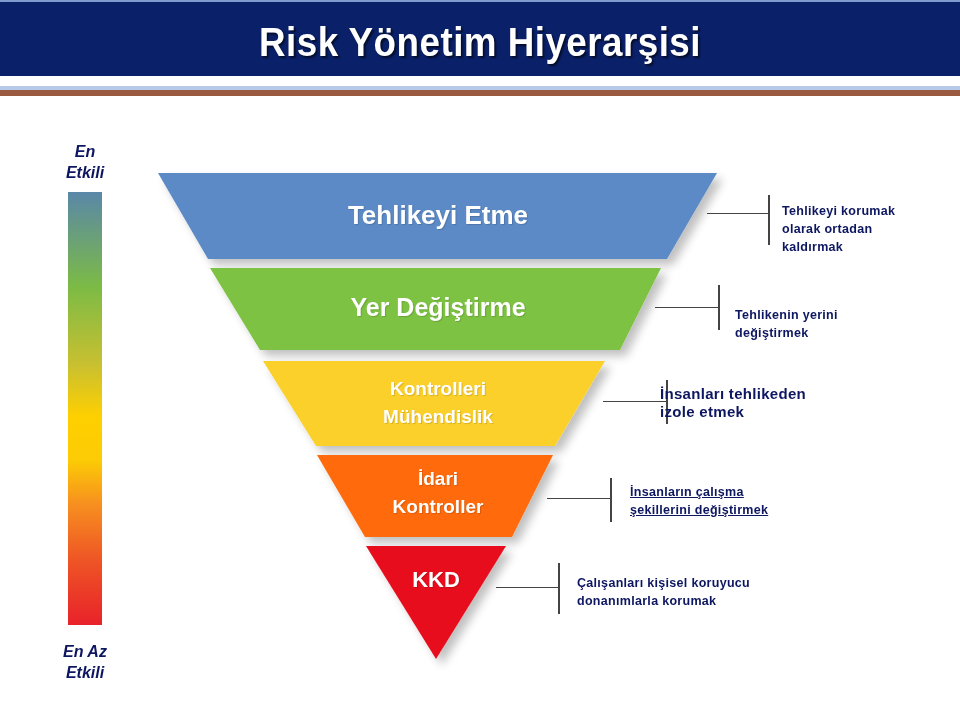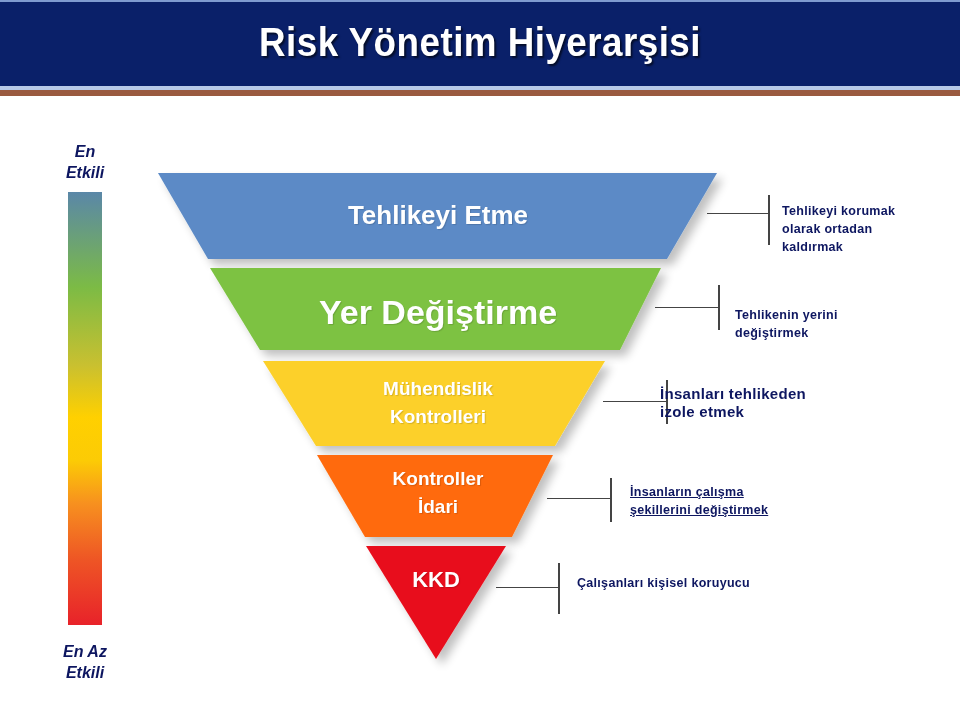--- a/index.html
+++ b/index.html
@@ -1,18 +1,18 @@
 <!DOCTYPE html>
 <html><head>
 <meta charset="utf-8">
 <style>
   html, body { margin:0; padding:0; }
   body { width:960px; height:720px; background:#ffffff; position:relative; overflow:hidden;
          font-family:"Liberation Sans", sans-serif; }
-  .header { position:absolute; left:0; top:0; width:960px; height:86px; background:#0a2069;
+  .header { position:absolute; left:0; top:0; width:960px; height:76px; background:#0a2069;
             border-top:2px solid #7f9bd0; box-sizing:border-box; }
   .header-line { position:absolute; left:0; top:86px; width:960px; height:4px; background:#b7c9e8; }
   .header-stripe { position:absolute; left:0; top:90px; width:960px; height:6px; background:#9a5a40; }
   .title { position:absolute; left:0; top:18px; width:960px; text-align:center; color:#fff;
            font-weight:bold; font-size:40px; letter-spacing:0.5px;
            text-shadow:2px 2px 2px rgba(0,0,0,0.6); transform:scaleX(0.92); }
   .scale-label { position:absolute; width:110px; left:30px; text-align:center; color:#0d1660;
                  font-weight:bold; font-size:16px; line-height:21px;font-style:italic; }
   .scale-bar { position:absolute; left:68px; top:192px; width:34px; height:433px;
                background:linear-gradient(to bottom,#5a87a8 0%,#7cbb45 22%,#c9c030 40%,#ffd000 52%,#fccb05 62%,#f7901f 72%,#ee5525 85%,#e8222a 100%); }
@@ -57,28 +57,28 @@
     </filter>
   </defs>
   <polygon filter="url(#sh)" points="158,173 717,173 667,259 208,259" fill="#5b8ac6"></polygon>
   <polygon filter="url(#sh)" points="210,268 661,268 620,350 260,350" fill="#7dc242"></polygon>
   <polygon filter="url(#sh)" points="263,361 605,361 555,446 316,446" fill="#fcd02c"></polygon>
   <polygon filter="url(#sh)" points="317,455 553,455 512,537 365,537" fill="#ff6b0a"></polygon>
   <polygon filter="url(#sh)" points="366,546 506,546 436,659" fill="#e8101c"></polygon>
 </svg>
 
 <div class="band-label" style="left:258px; top:200px; width:360px; font-size:26px;">Tehlikeyi Etme</div>
-<div class="band-label" style="left:258px; top:293px; width:360px; font-size:34px;">Yer Değiştirme</div>
+<div class="band-label" style="left:258px; top:293px; width:360px; font-size:25px;">Yer Değiştirme</div>
 <div class="band-label" style="left:338px; top:375px; width:200px; font-size:19px; line-height:28px;">
+  <div>Kontrolleri</div>
   <div>Mühendislik</div>
-  <div>Kontrolleri</div>
 </div>
 <div class="band-label" style="left:338px; top:465px; width:200px; font-size:19px; line-height:28px;">
+  <div>İdari</div>
   <div>Kontroller</div>
-  <div>İdari</div>
 </div>
 <div class="band-label" style="left:386px; top:567px; width:100px; font-size:22px;">KKD</div>
 
 <div class="hline" style="left:707px; top:213px; width:62px;"></div>
 <div class="vline" style="left:768px; top:195px; height:50px;"></div>
 
 <div class="hline" style="left:655px; top:307px; width:64px;"></div>
 <div class="vline" style="left:718px; top:285px; height:45px;"></div>
 
 <div class="hline" style="left:603px; top:401px; width:64px;"></div>
@@ -102,13 +102,14 @@
 <div class="desc" style="left:660px; top:385px; font-size:15px;">
   <div>İnsanları tehlikeden</div>
   <div>izole etmek</div>
 </div>
 <div class="desc" style="left:630px; top:483px; font-size:12.5px;text-decoration:underline;">
   <div>İnsanların çalışma</div>
   <div>şekillerini değiştirmek</div>
 </div>
 <div class="desc" style="left:577px; top:574px; font-size:12.5px;">
   <div>Çalışanları kişisel koruyucu</div>
+  <div>donanımlarla korumak</div>
 </div>
 
 </body></html>

